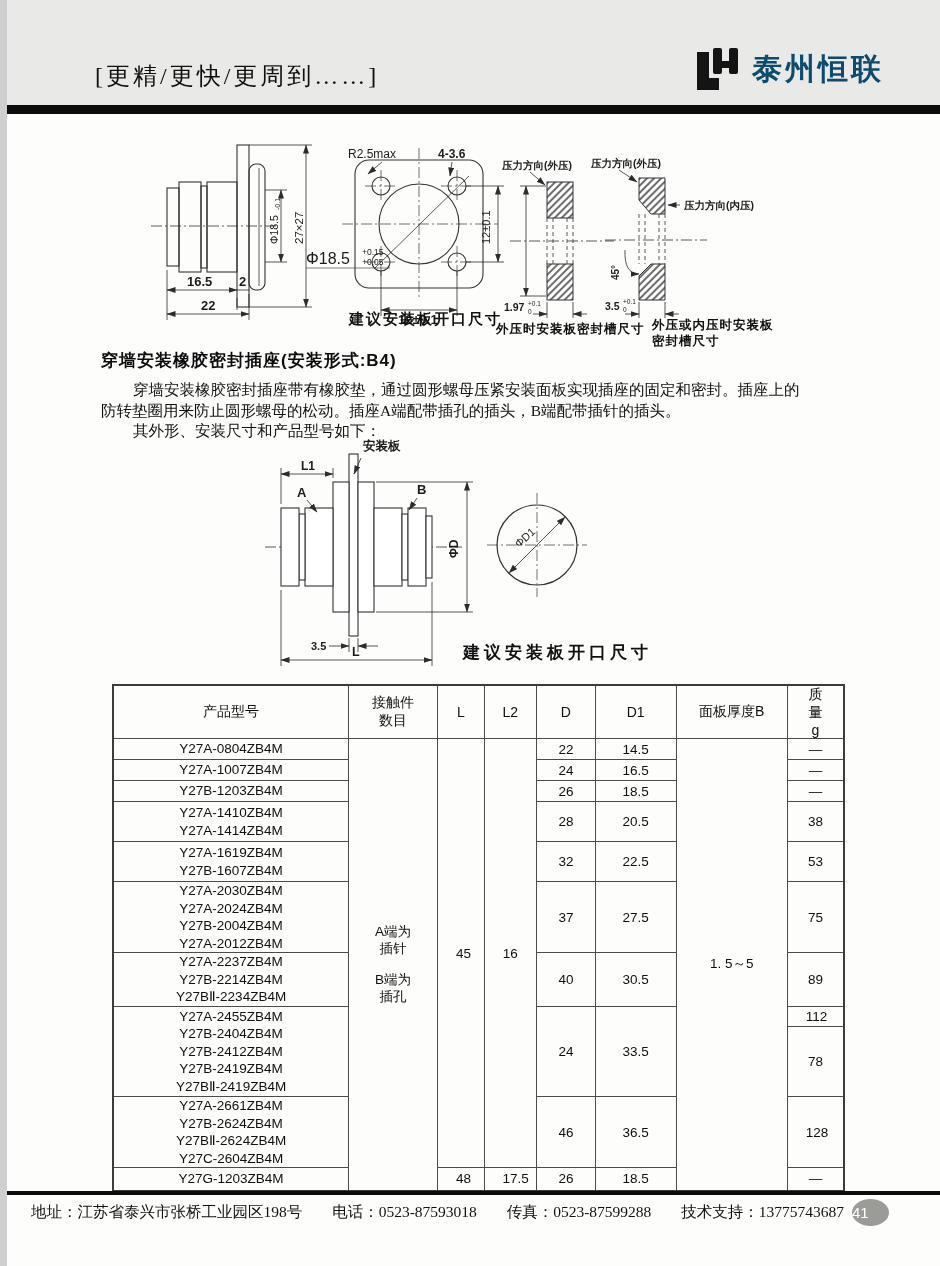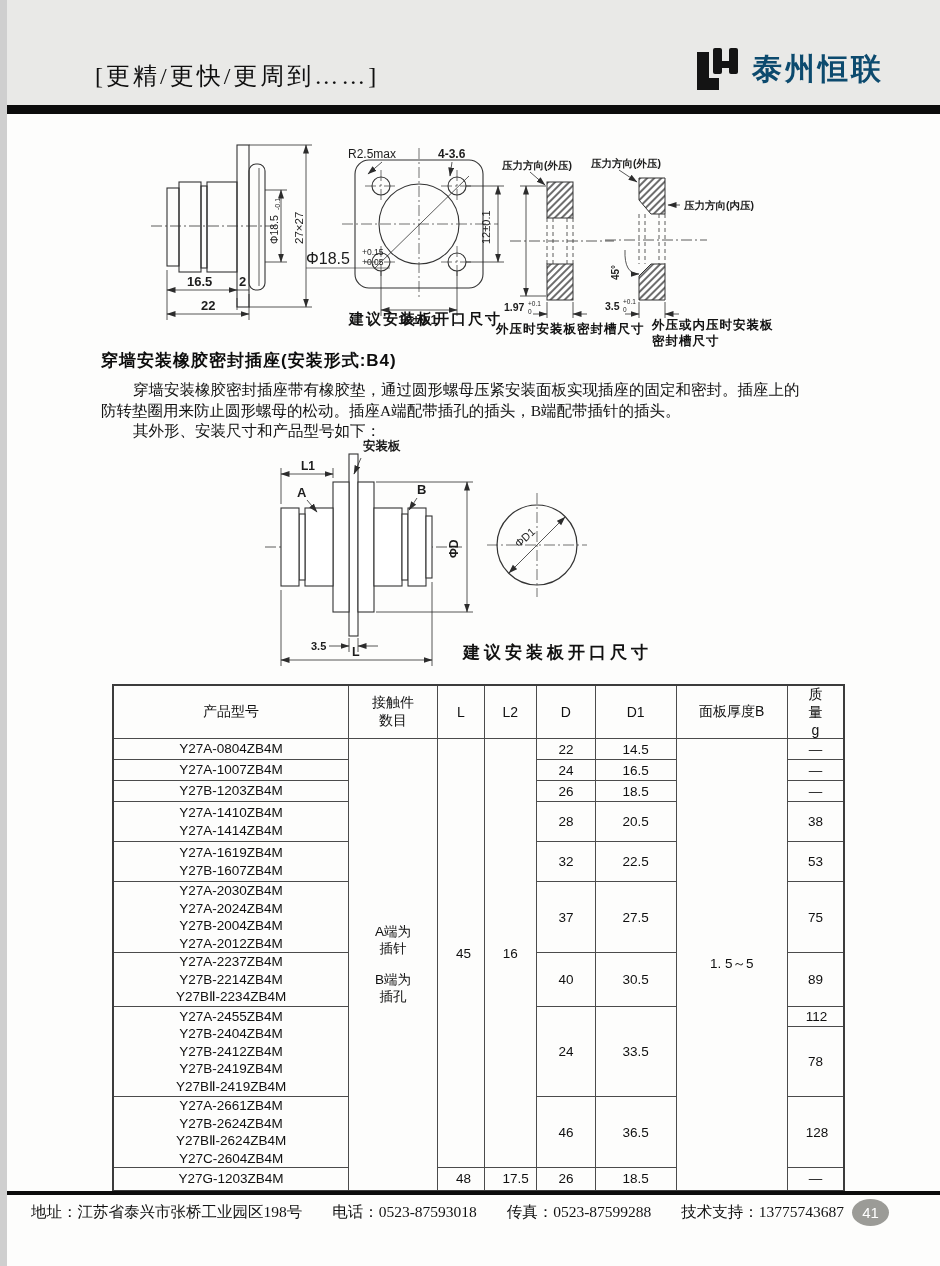--- a/index.html
+++ b/index.html
@@ -40,21 +40,21 @@
   .c-d{width:58px;} .c-d1{width:80px;} .c-thk{width:110px;} .c-w{width:56px;}
   tr.hd{height:24px;} tr.r1{height:21px;} tr.r2{height:40px;} tr.r3{height:54px;}
   tr.r4{height:66px;} tr.r5a{height:20px;} tr.r5b{height:70px;} tr.r6{height:70px;} tr.rl{height:23px;}
   .model-line{line-height:17.5px;}
   .contact div{line-height:17px;}
   .contact .gap{height:14px;}
   
   .footer{position:absolute;left:24px;top:1202px;font-size:15.5px;color:#111;white-space:nowrap;}
   .footer span.seg{margin-right:26px;}
   .badge{position:absolute;left:845px;top:1199px;width:37px;height:27px;background:#9b9b97;
-         border-radius:50%;color:#fff;text-align:center;line-height:27px;font-size:15px;
+         border-radius:50%;color:#fff;line-height:27px;font-size:15px;
          font-family:"Liberation Sans",sans-serif;}
 </style>
 </head>
 <body>
 
 <div class="page">
 
   <svg width="0" height="0" style="position:absolute" aria-hidden="true">
     <defs>
       <marker id="ar" markerWidth="10" markerHeight="8" refX="8.5" refY="3" orient="auto-start-reverse" markerUnits="userSpaceOnUse">

